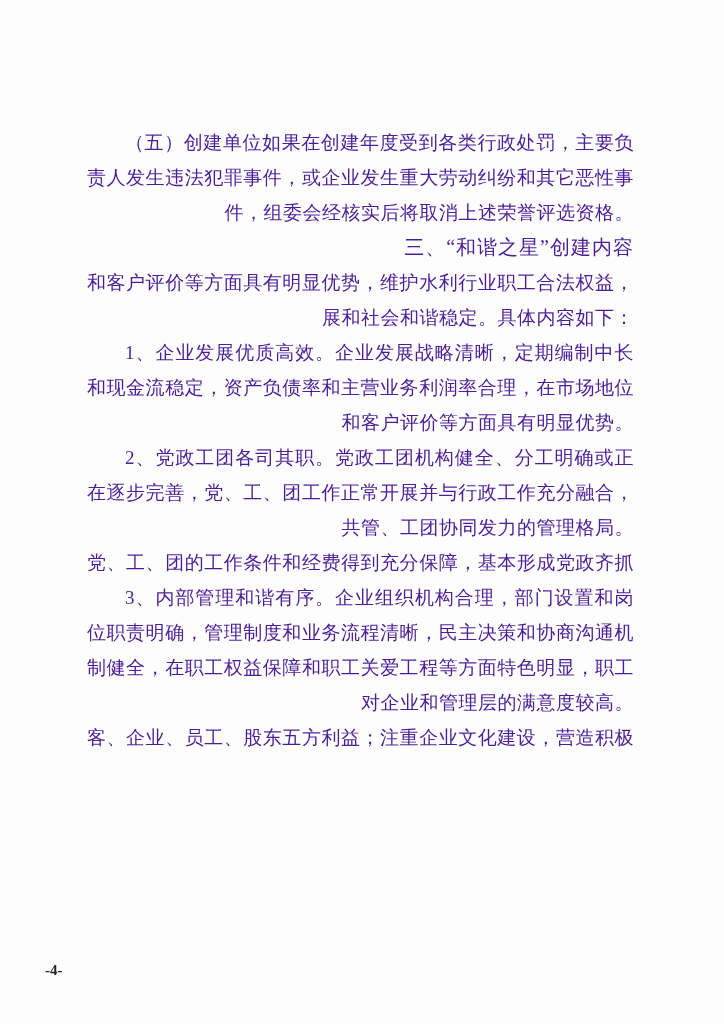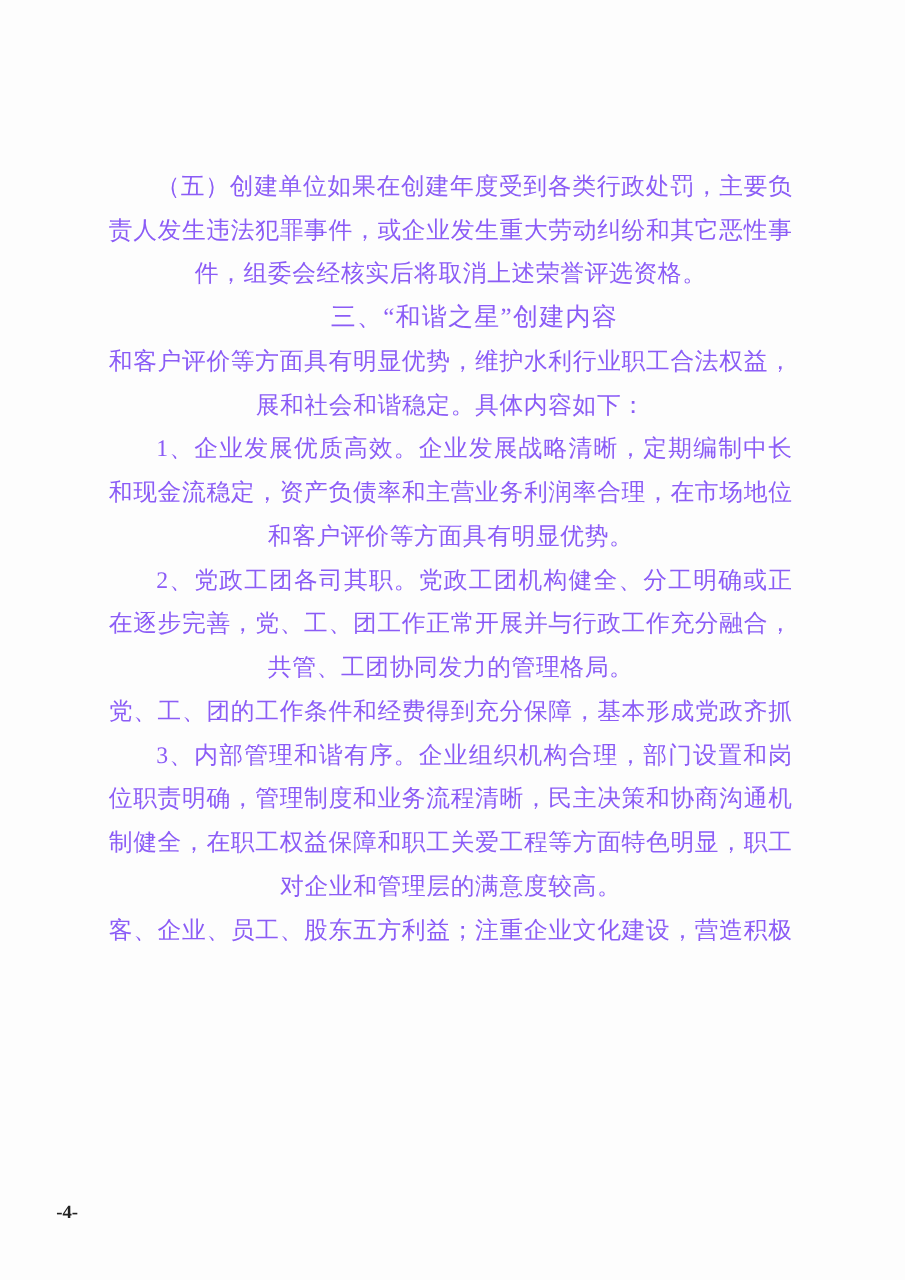--- a/index.html
+++ b/index.html
@@ -12,30 +12,30 @@
     width: 724px;
     height: 1024px;
     background: #fdfdfd;
     color: #1b1b1b;
     font-family: "Liberation Serif", "DejaVu Serif", serif;
     overflow: hidden;
   }
   .text-block {
     position: absolute;
     left: 87px;
-    top: 132px;
+    top: 125px;
     width: 547px;
     font-size: 19px;
     line-height: 35px;
     letter-spacing: 0.5px;
-    color: #8b5cf6;
+    color: #4c1d95;
   }
   .line {
     white-space: nowrap;
-    text-align: center;
+    text-align: right;
     height: 35px;
   }
   .line.full {
     white-space: normal;
     text-align: justify;
     text-align-last: justify;
     overflow: hidden;
   }
   .line.indent {
     padding-left: 38px;

